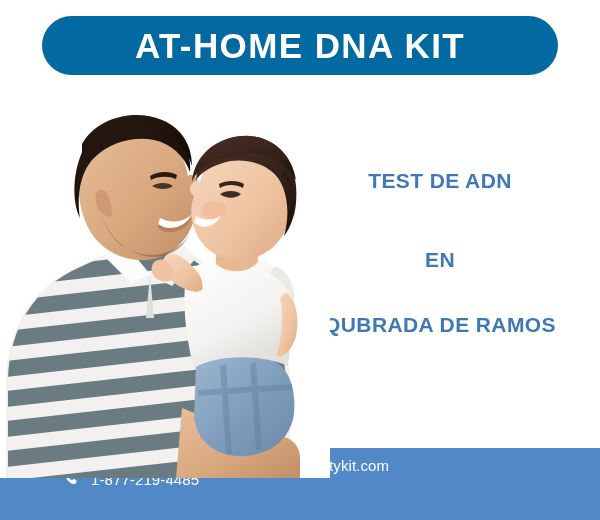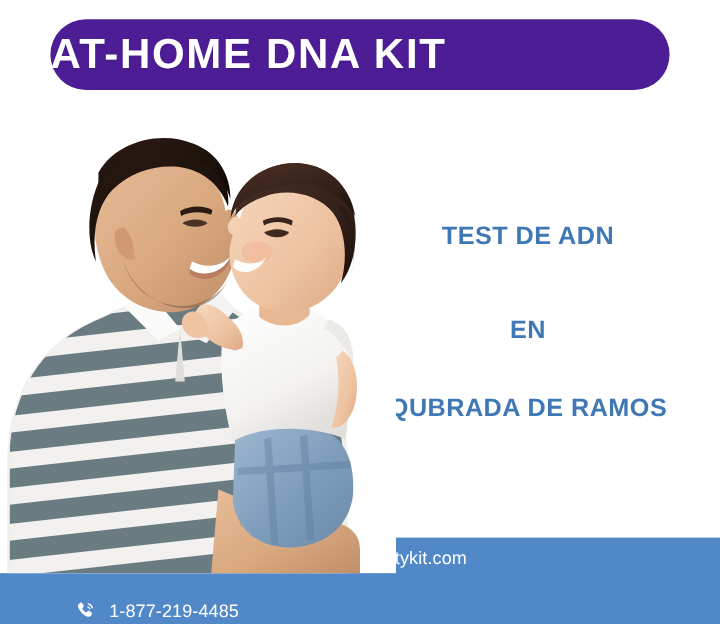--- a/index.html
+++ b/index.html
@@ -24,25 +24,25 @@
     overflow: hidden;
   }
 
   
   .header-pill {
     position: absolute;
     left: 42px;
     top: 16px;
     width: 516px;
     height: 59px;
-    background: #4c1d95;
+    background: #0369a1;
     border-radius: 30px;
     display: flex;
     align-items: center;
-    justify-content: flex-start;
+    justify-content: center;
   }
 
   .header-title {
     color: #ffffff;
     font-size: 35px;
     font-weight: bold;
     letter-spacing: 1.4px;
     line-height: 1;
     white-space: nowrap;
     text-shadow: 0 1px 1px rgba(0,0,0,0.07);
@@ -57,21 +57,21 @@
     height: 400px;
     overflow: hidden;
   }
 
   .photo svg { display: block; width: 330px; height: 400px; }
 
   
   .headline {
     position: absolute;
     left: 290px;
-    top: 172px;
+    top: 156px;
     width: 300px;
     text-align: center;
   }
 
   .headline-line {
     color: #3f78b5;
     font-size: 21px;
     font-weight: bold;
     letter-spacing: 0.4px;
     line-height: 1;
@@ -100,21 +100,21 @@
     white-space: nowrap;
   }
 
   .footer-row-web {
     left: 155px;
     top: 9px;
   }
 
   .footer-row-phone {
     left: 62px;
-    top: 52px;
+    top: 22px;
   }
 
   .footer-row-email {
     left: 246px;
     top: 38px;
   }
 
   .footer-text {
     font-size: 15px;
     letter-spacing: 0.1px;

